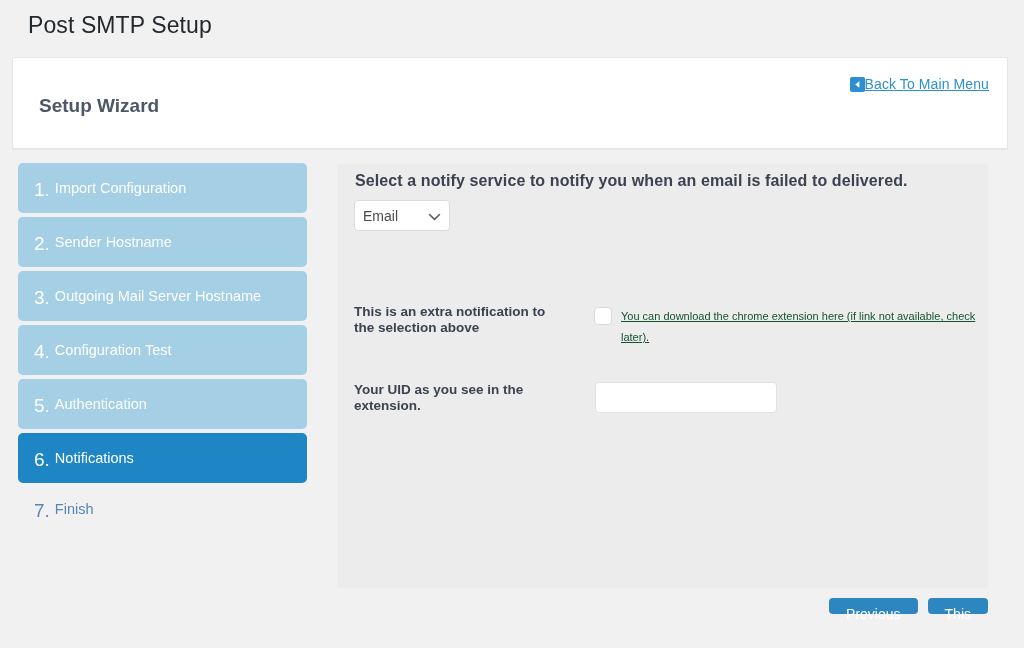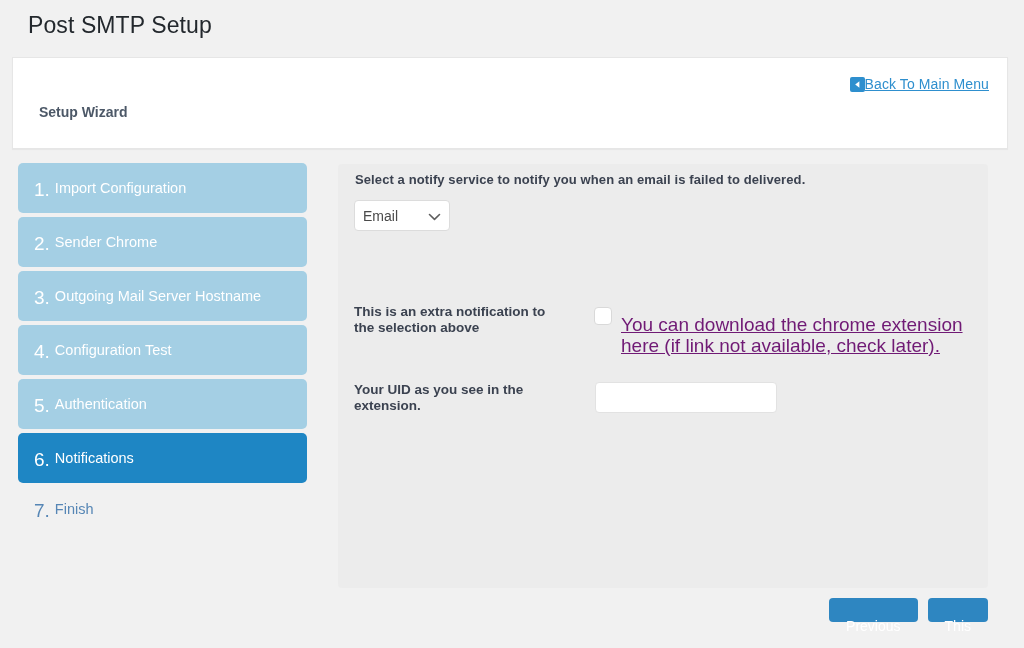--- a/index.html
+++ b/index.html
@@ -37,24 +37,23 @@
     height: 92px;
     background: #ffffff;
     border: 1px solid #e6e6e6;
     box-sizing: border-box;
     box-shadow: 0 1px 1px rgba(0,0,0,0.04);
   }
   .wizard-card-title {
     position: absolute;
     left: 26px;
     top: 37px;
-    font-size: 14px;
+    font-size: 19px;
     font-weight: bold;
     color: #4c5867;
-    margin-top: 9px;
   }
   .back-link-wrap {
     position: absolute;
     right: 18px;
     top: 18px;
     display: flex;
     align-items: center;
     gap: 0;
     text-decoration: none;
   }
@@ -128,21 +127,21 @@
     height: 424px;
     background: #ececec;
     border-radius: 4px;
     box-sizing: border-box;
   }
 
   .notify-heading {
     position: absolute;
     left: 17px;
     top: 8px;
-    font-size: 13px;
+    font-size: 16px;
     font-weight: bold;
     color: #3b4250;
     letter-spacing: 0.1px;
   }
 
   .notify-select {
     position: absolute;
     left: 16px;
     top: 36px;
     width: 96px;
@@ -208,26 +207,25 @@
     height: 18px;
     background: #ffffff;
     border: 1px solid #d9d9d9;
     border-radius: 4px;
     box-sizing: border-box;
     flex: 0 0 auto;
     margin-top: 1px;
     cursor: pointer;
   }
   .ext-link {
-    font-size: 19px;
-    color: #701a75;
+    font-size: 11px;
+    color: #14532d;
     text-decoration: underline;
     line-height: 21px;
     cursor: pointer;
-    margin-top: 8px;
   }
 
   .uid-input {
     position: absolute;
     left: 241px;
     top: 0;
     width: 182px;
     height: 31px;
     background: #ffffff;
     border: 1px solid #e2e2e2;
@@ -249,21 +247,21 @@
     gap: 10px;
   }
   .btn {
     background: #2e86c1;
     color: #ffffff;
     border: none;
     border-radius: 4px;
     font-family: "Liberation Sans", sans-serif;
     font-size: 14px;
     height: 16px;
-    padding: 12px 17px;
+    padding: 0 17px;
     cursor: pointer;
     line-height: 32px;
   }
 </style>
 </head>
 <body>
 
 <div class="page-title">Post SMTP Setup</div>
 
 <div class="wizard-card">
@@ -278,21 +276,21 @@
   </div>
 </div>
 
 <div class="steps">
   <div class="step">
     <span class="step-num">1.</span>
     <span class="step-label">Import Configuration</span>
   </div>
   <div class="step">
     <span class="step-num">2.</span>
-    <span class="step-label">Sender Chrome</span>
+    <span class="step-label">Sender Hostname</span>
   </div>
   <div class="step">
     <span class="step-num">3.</span>
     <span class="step-label">Outgoing Mail Server Hostname</span>
   </div>
   <div class="step">
     <span class="step-num">4.</span>
     <span class="step-label">Configuration Test</span>
   </div>
   <div class="step">

